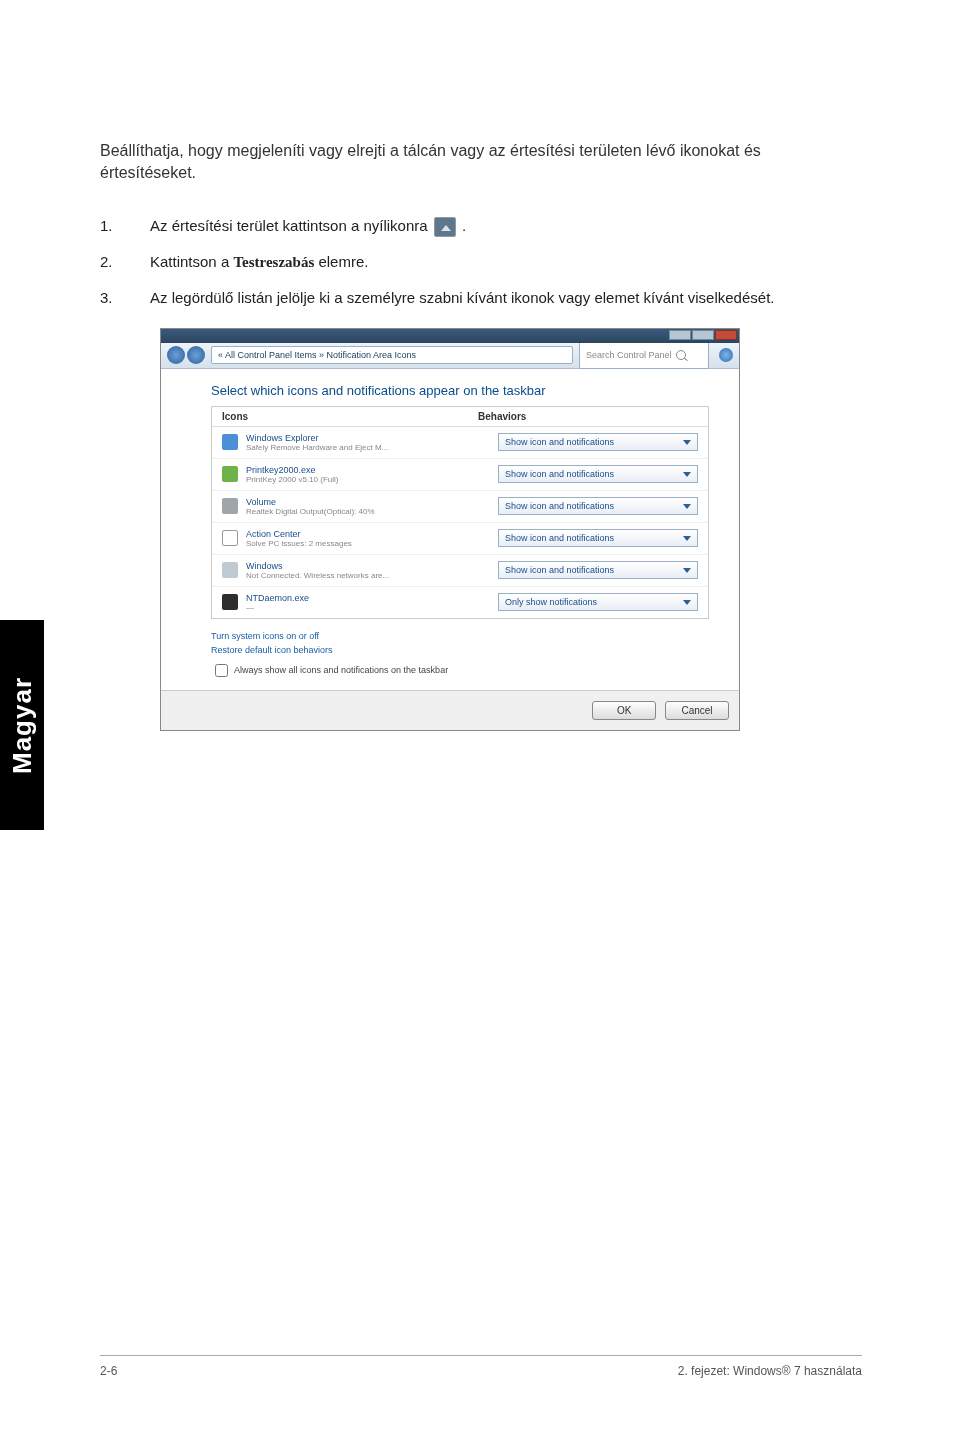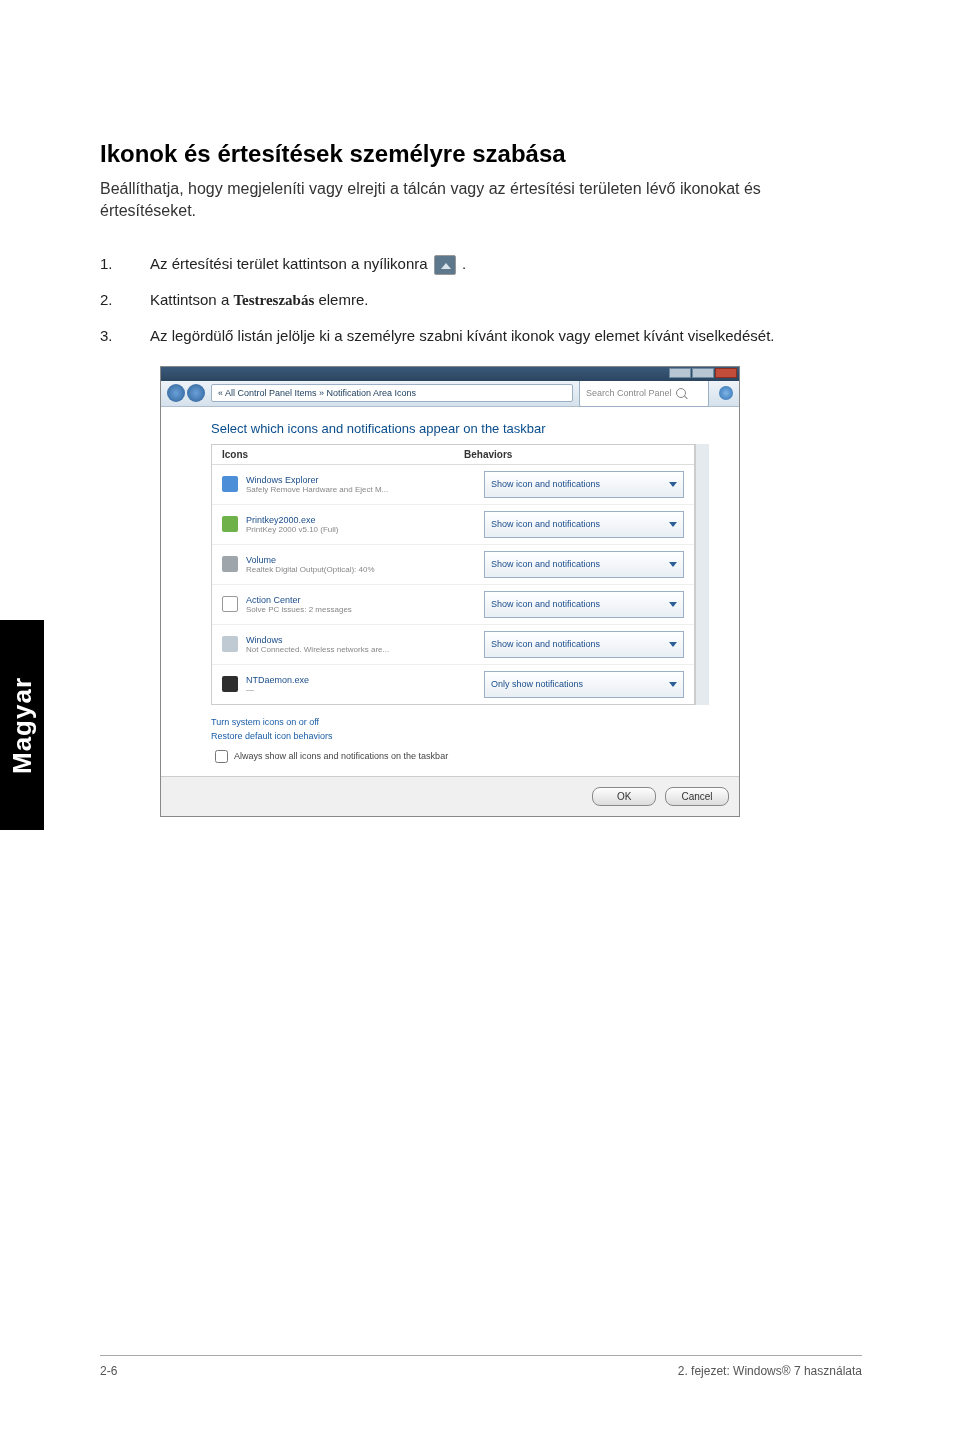--- a/index.html
+++ b/index.html
@@ -112,31 +112,31 @@
   .iconlist { border:1px solid #ccc; background:#fff;}
   .iconlist-head { display:flex; padding:4px 10px; border-bottom:1px solid #ddd; font-weight:bold; color:#333; font-size:10px;}
   .iconlist-head .hcol1{flex:1;} .iconlist-head .hcol2{width:220px;}
   .icon-row { display:flex; align-items:center; padding:6px 10px; border-bottom:1px solid #eee;}
   .icon-row:last-child{border-bottom:none;}
   .ic { width:16px; height:16px; margin-right:8px; background:#8aa7c2; border-radius:2px; flex-shrink:0;}
   .ic.blue{background:#4d8ed8;} .ic.green{background:#6fb24a;} .ic.gray{background:#9ea6ac;} .ic.flag{background:#fff; border:1px solid #999;} .ic.sig{background:#bfcad3;} .ic.dark{background:#2e2e2e;}
   .icon-text{flex:1;}
   .icon-text .t1{color:#1a4d8c; font-size:9px;}
   .icon-text .t2{color:#888; font-size:8px;}
-  .combo{ width:200px; height:27px; border:1px solid #9bb0c4; background:linear-gradient(#fff,#e8eef4); font-size:9px; color:#1a4d8c; display:flex; align-items:center; justify-content:space-between; padding:0 6px;}
+  .combo{ width:200px; height:18px; border:1px solid #9bb0c4; background:linear-gradient(#fff,#e8eef4); font-size:9px; color:#1a4d8c; display:flex; align-items:center; justify-content:space-between; padding:0 6px;}
   .combo .arr{border-left:4px solid transparent;border-right:4px solid transparent;border-top:5px solid #2b5f96;}
   .scroll-stub{width:14px; background:#e5eaef; border-left:1px solid #ccc;}
-  .listwrap{display:flex;}
+  .listwrap{display:flex;flex-direction:column;}
   .listcol{flex:1;}
   .shot-links{padding:8px 0 0 0;}
   .shot-links a{display:block; color:#1a5da8; font-size:9px; margin:4px 0;}
   .chkrow{font-size:9px; color:#444; margin-top:6px;}
   .chkrow input{vertical-align:middle; margin-right:4px;}
   .shot-footer{ text-align:right; padding:10px; background:#f0f0f0; border-top:1px solid #ccc;}
-  .btn{ display:inline-block; min-width:64px; text-align:center; padding:3px 12px; font-size:10px; border:1px solid #888; background:linear-gradient(#fefefe,#dcdcdc); border-radius:8px; margin-left:6px; color:#333;}
+  .btn{ display:inline-block; min-width:64px; text-align:center; padding:3px 12px; font-size:10px; border:1px solid #888; background:linear-gradient(#fefefe,#dcdcdc); border-radius:3px; margin-left:6px; color:#333;}
   
   .sidetab {
     position: absolute;
     left: 0;
     top: 620px;
     width: 44px;
     height: 210px;
     background: #000;
     color: #fff;
     font-weight: bold;
@@ -162,21 +162,20 @@
     justify-content: space-between;
   }
   .help-circle{width:14px;height:14px;border-radius:50%;background:radial-gradient(#7fb4e8,#2f6faf);display:inline-block;margin-left:4px;}
 </style>
 </head>
 <body>
 
 <div class="sidetab">Magyar</div>
 
 <div class="page">
-  <div class="heading">Ikonok és értesítések személyre szabása</div>
   <div class="intro">Beállíthatja, hogy megjeleníti vagy elrejti a tálcán vagy az értesítési területen lévő ikonokat és értesítéseket.</div>
 
   <ol class="steps">
     <li>
       <span>Az értesítési terület kattintson a nyílikonra </span>
       <span class="arrow-btn"></span>
       <span>.</span>
     </li>
     <li>
       <span>Kattintson a </span>

